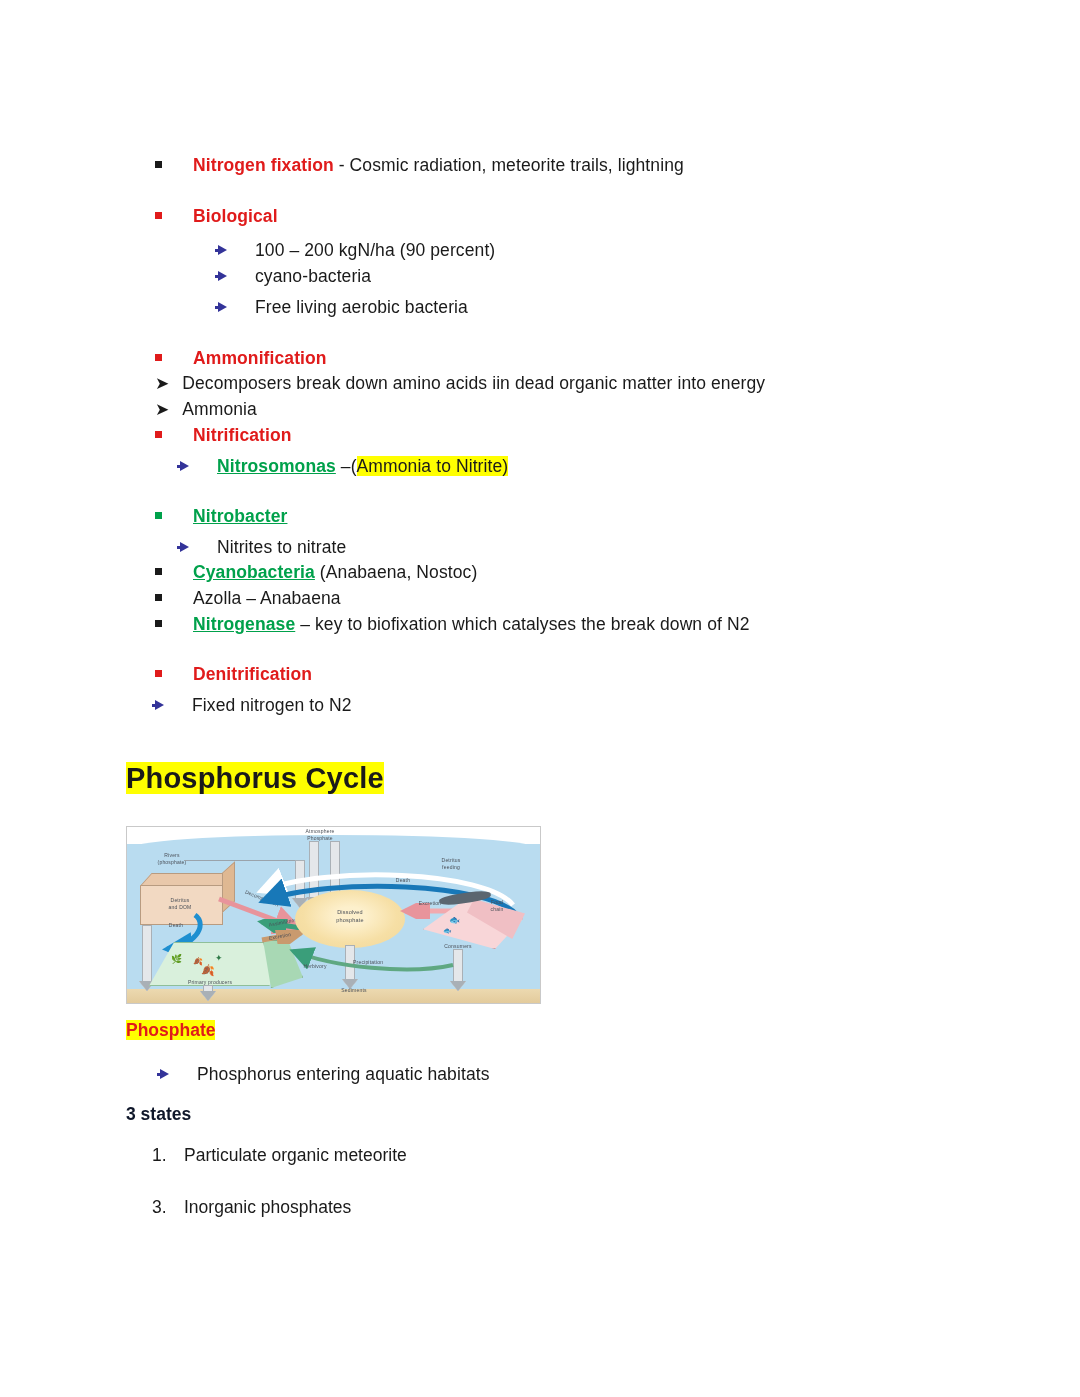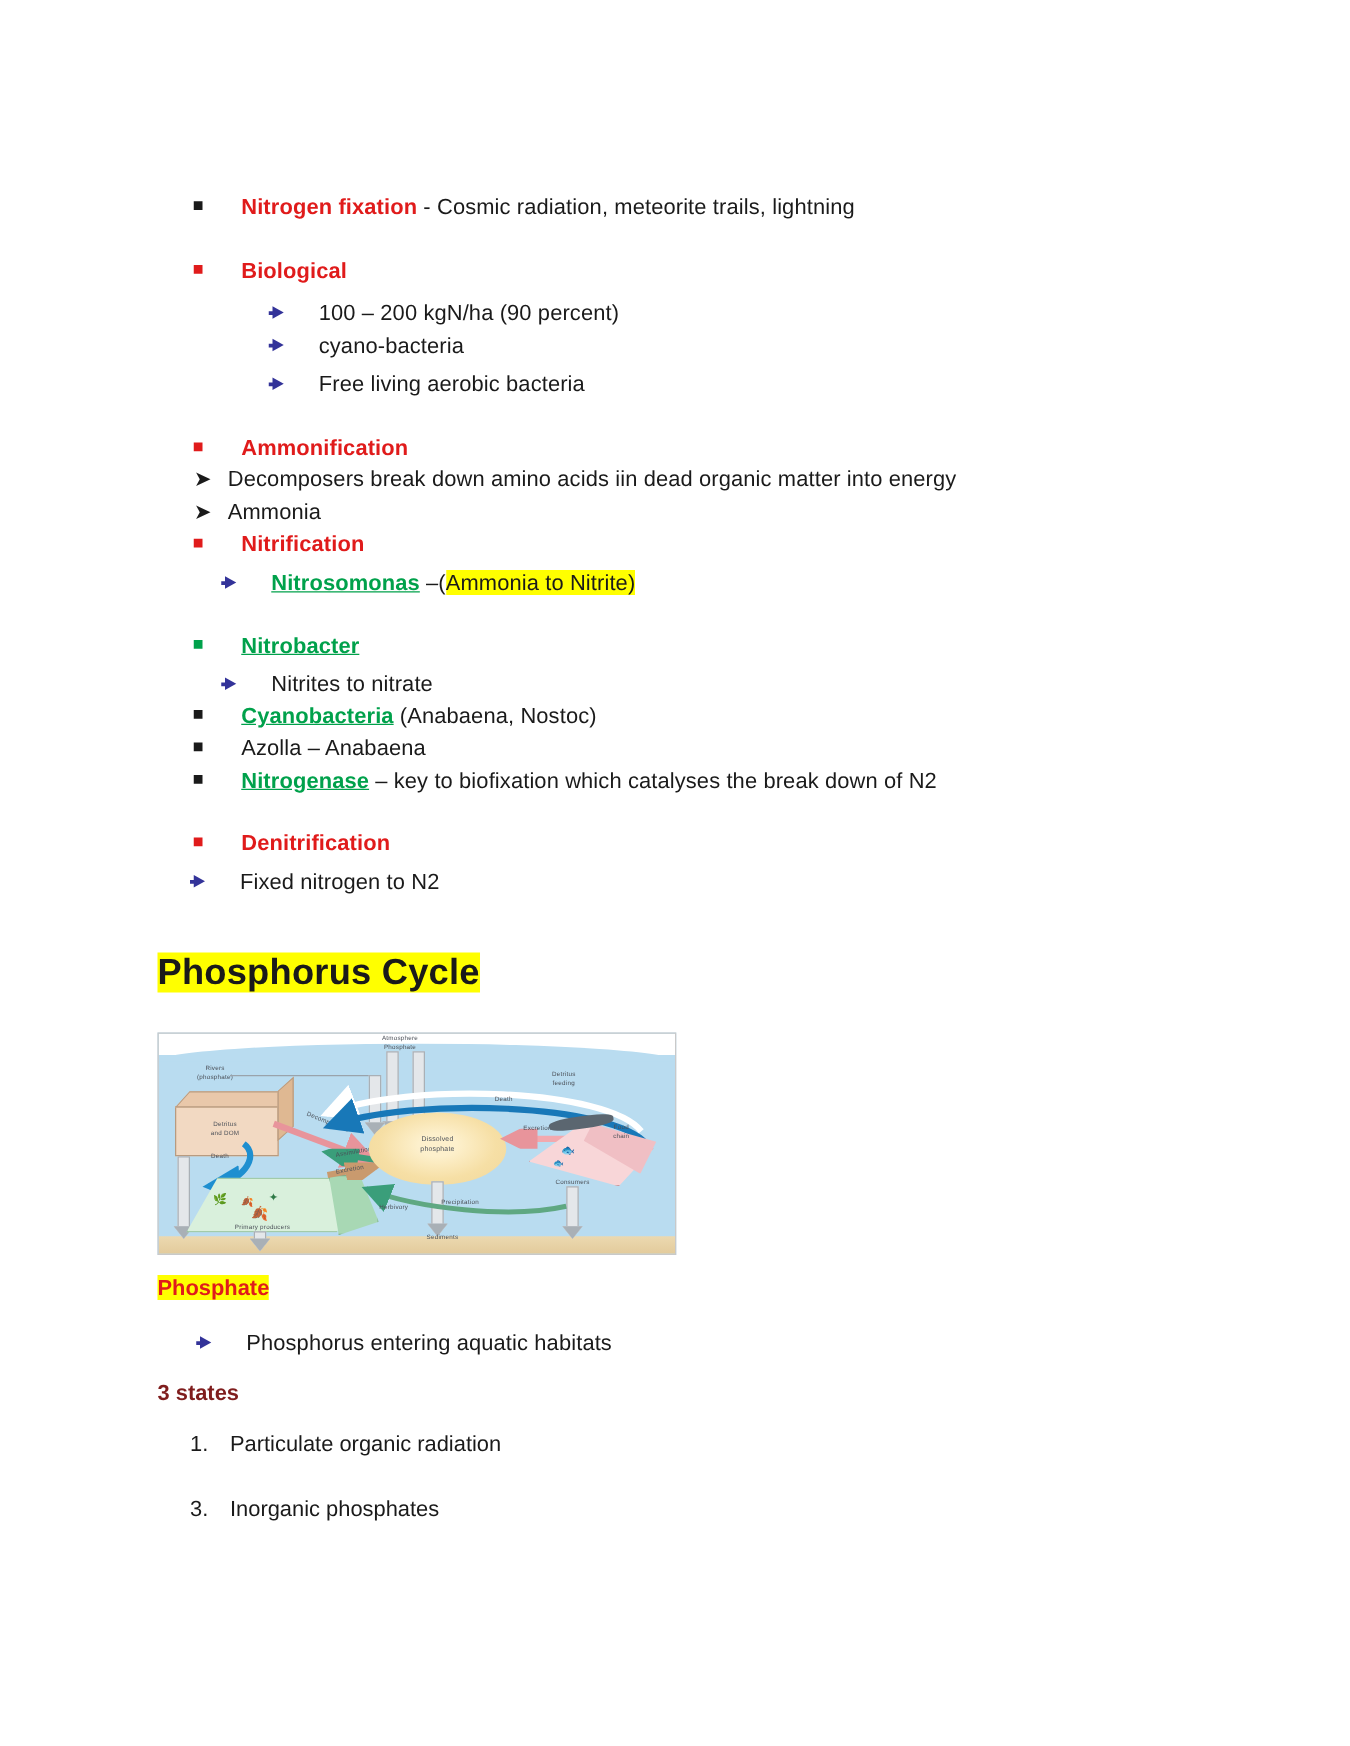--- a/index.html
+++ b/index.html
@@ -45,21 +45,21 @@
   
   .h-phos{
     position:absolute;font-size:29px;font-weight:bold;color:#1a1a1a;
     letter-spacing:.2px;line-height:34px;
   }
   .h-phosphate{
     position:absolute;font-size:17.5px;font-weight:bold;color:#E01B1B;
     line-height:22px;
   }
   .h-3states{
-    position:absolute;font-size:17.5px;font-weight:bold;color:#7f1d1d;
+    position:absolute;font-size:17.5px;font-weight:bold;color:#0f172a;
     line-height:22px;
   }
 
   
   .num-row{position:absolute;font-size:17.5px;line-height:26px;color:#1a1a1a;white-space:nowrap;}
   .num-idx{display:inline-block;width:32px;}
 
   
   .fig{
     position:absolute;left:126px;top:826px;width:413px;height:176px;
@@ -395,19 +395,19 @@
   </div>
 
   <div class="row" style="left:160px;top:1063px;">
     <span class="bullet-cell"><span class="tri"></span></span>
     <span class="txt black" style="margin-left:28px;">Phosphorus entering aquatic habitats</span>
   </div>
 
   <div class="h-3states" style="left:126px;top:1103px;">3 states</div>
 
   <div class="num-row" style="left:152px;top:1142px;">
-    <span class="num-idx">1.</span><span>Particulate organic radiation</span>
+    <span class="num-idx">1.</span><span>Particulate organic meteorite</span>
   </div>
   <div class="num-row" style="left:152px;top:1194px;">
     <span class="num-idx">3.</span><span>Inorganic phosphates</span>
   </div>
 
 </div>
 
 </body></html>

